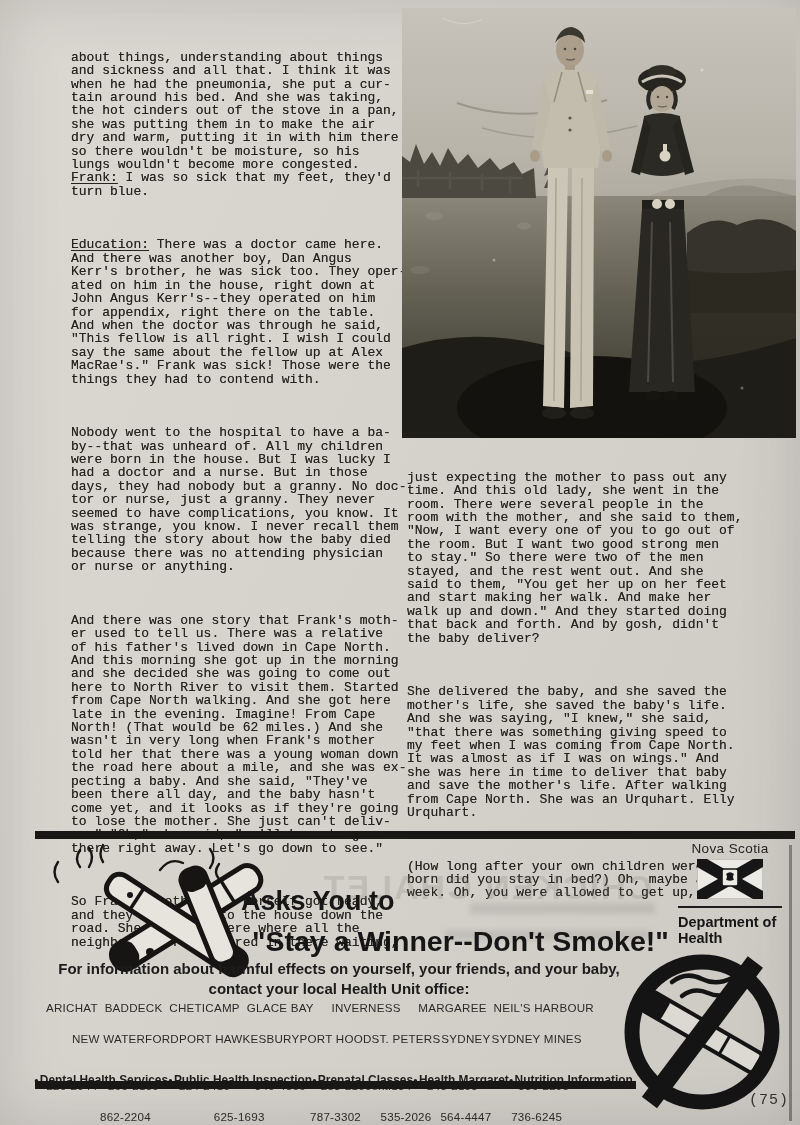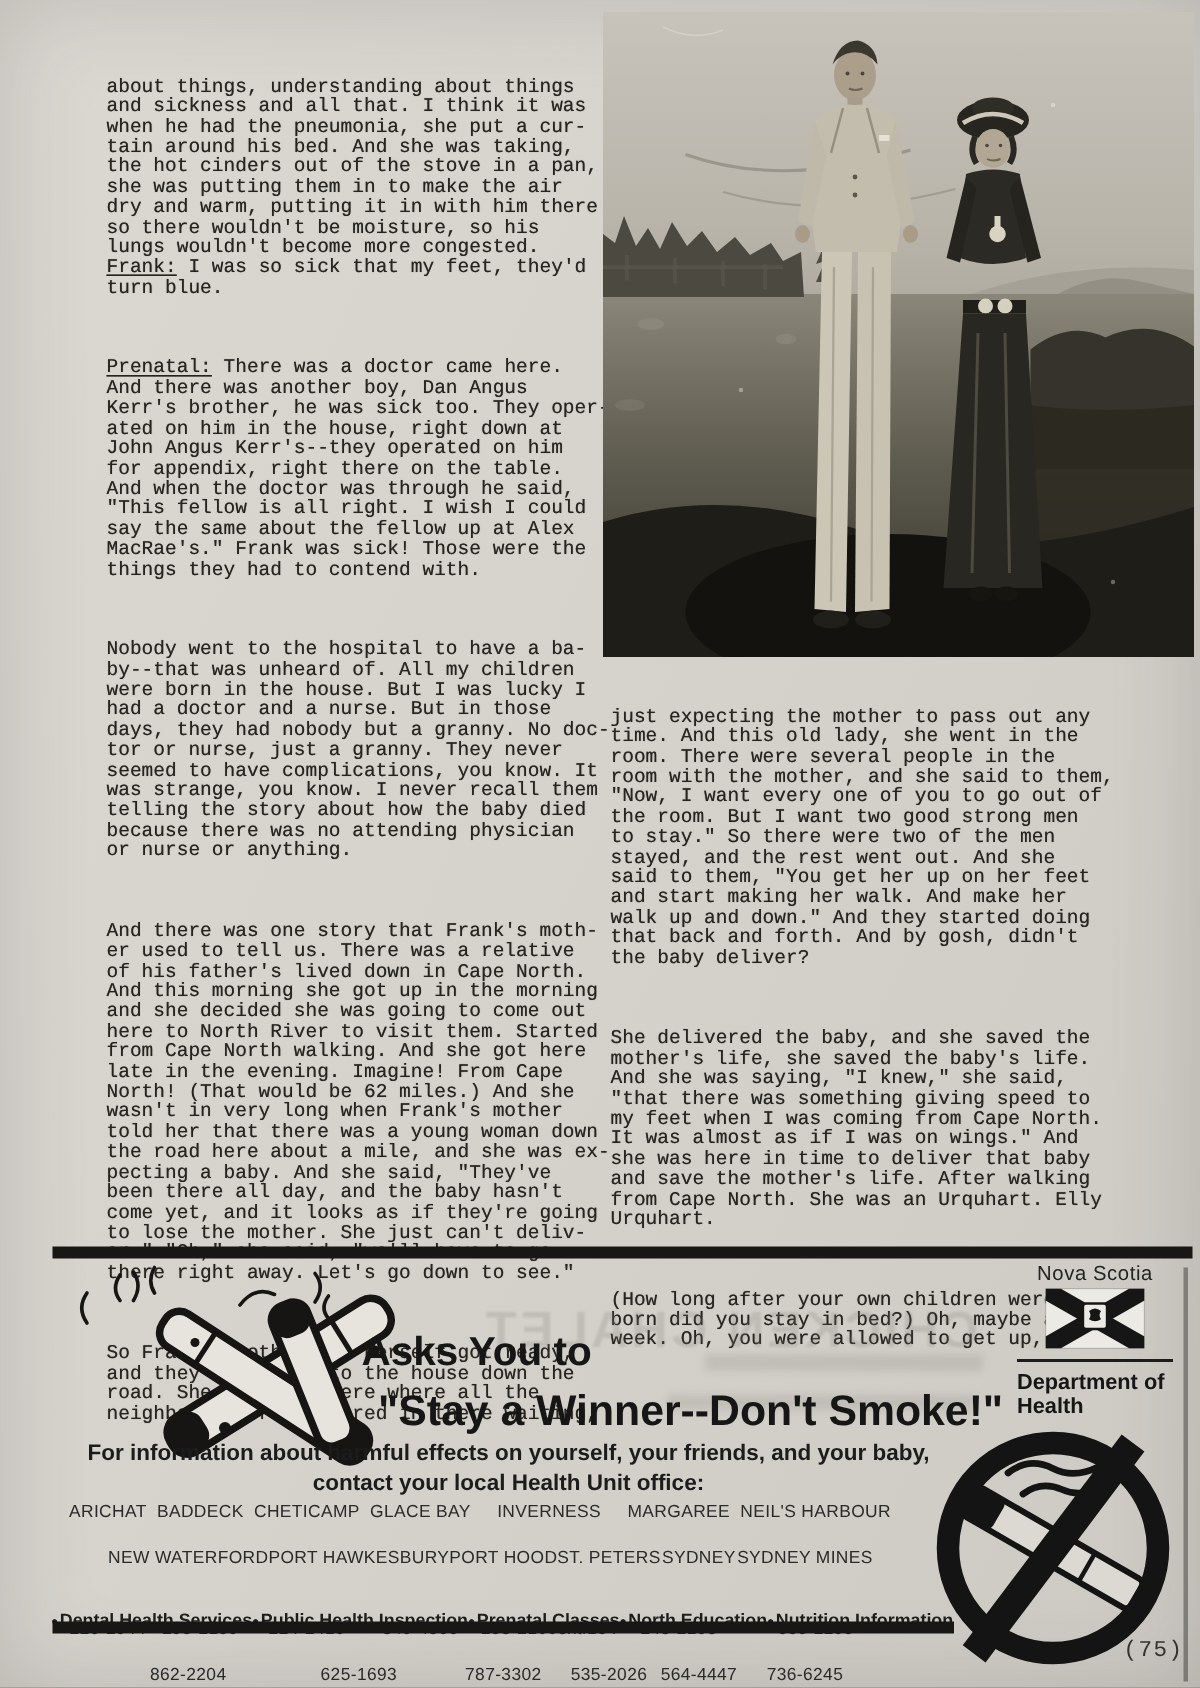--- a/index.html
+++ b/index.html
@@ -55,21 +55,21 @@
 and sickness and all that. I think it was
 when he had the pneumonia, she put a cur-
 tain around his bed. And she was taking,
 the hot cinders out of the stove in a pan,
 she was putting them in to make the air
 dry and warm, putting it in with him there
 so there wouldn't be moisture, so his
 lungs wouldn't become more congested.
 </span><span class="u">Frank:</span><span> I was so sick that my feet, they'd
 turn blue.</span></p>
-    <p><span class="u">Prenatal:</span><span> There was a doctor came here.
+    <p><span class="u">Education:</span><span> There was a doctor came here.
 And there was another boy, Dan Angus
 Kerr's brother, he was sick too. They oper-
 ated on him in the house, right down at
 John Angus Kerr's--they operated on him
 for appendix, right there on the table.
 And when the doctor was through he said,
 "This fellow is all right. I wish I could
 say the same about the fellow up at Alex
 MacRae's." Frank was sick! Those were the
 things they had to contend with.</span></p>
@@ -335,21 +335,21 @@
     <div class="town">
         <span>SYDNEY MINES</span>
         <span class="ph">736-6245</span>
       </div>
   </div>
 
   <div class="svc-row">
     <span class="svc"><span class="blt">●</span><span>Dental Health Services</span></span>
     <span class="svc"><span class="blt">●</span><span>Public Health Inspection</span></span>
     <span class="svc"><span class="blt">●</span><span>Prenatal Classes</span></span>
-    <span class="svc"><span class="blt">●</span><span>North Education</span></span>
+    <span class="svc"><span class="blt">●</span><span>Health Margaret</span></span>
     <span class="svc"><span class="blt">●</span><span>Nutrition Information</span></span>
   </div>
 
   <div class="bar" style="left:35px;top:1081px;width:601px;height:8px;"></div>
 
   <div class="nosmoke">
     <svg width="186" height="174" viewBox="0 0 186 174">
       <g transform="rotate(30 92 84)">
         <rect x="28" y="73" width="128" height="22" rx="4" fill="#dcd9d2" stroke="#141414" stroke-width="4"></rect>
         <rect x="28" y="73" width="22" height="22" rx="4" fill="#141414"></rect>

